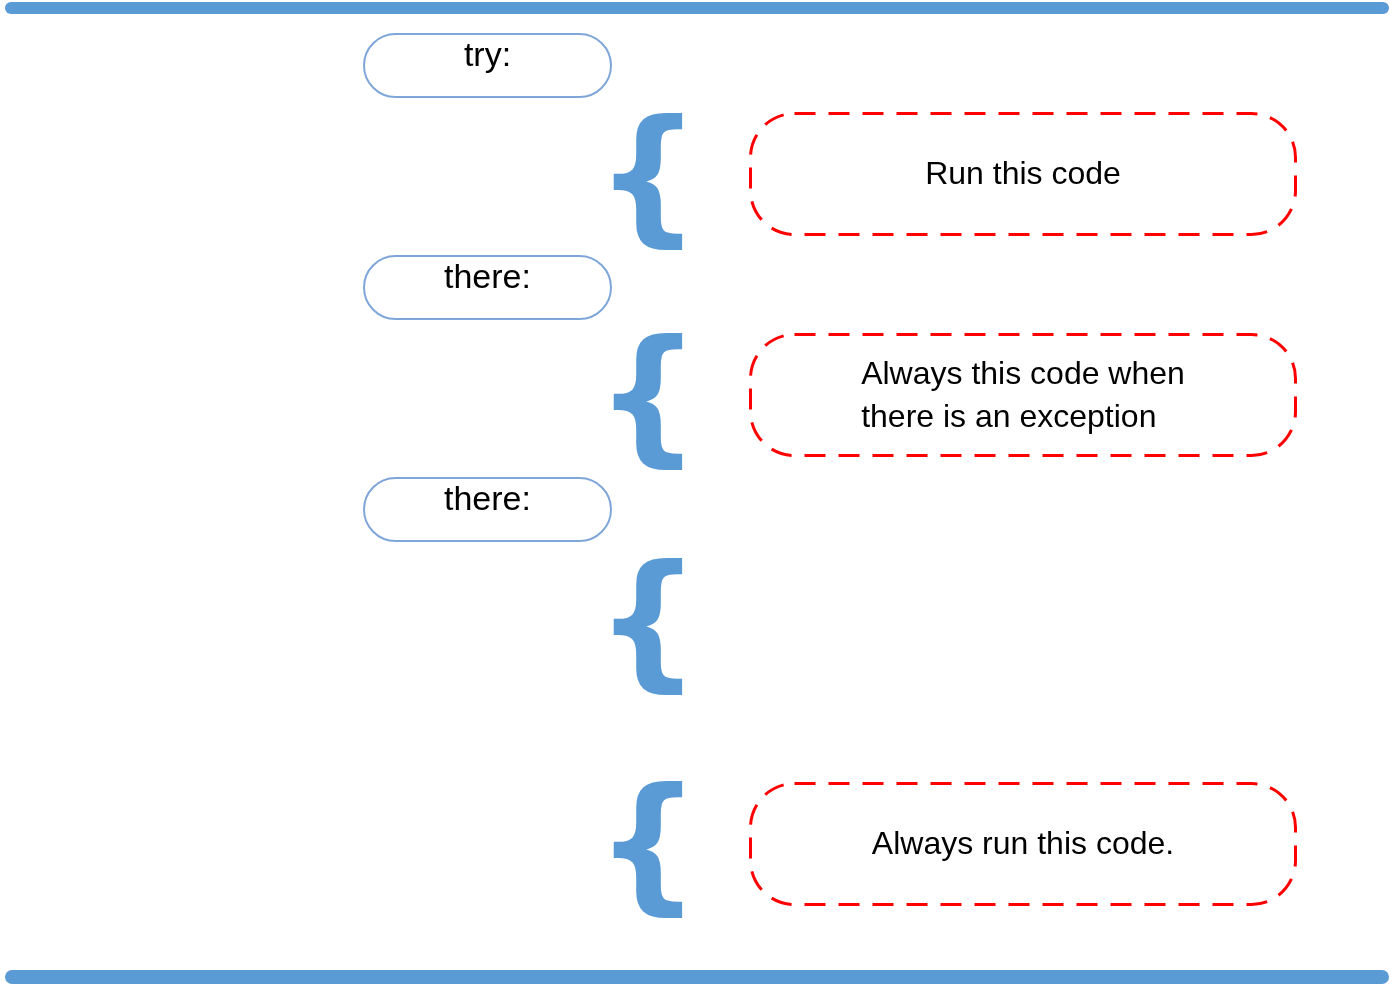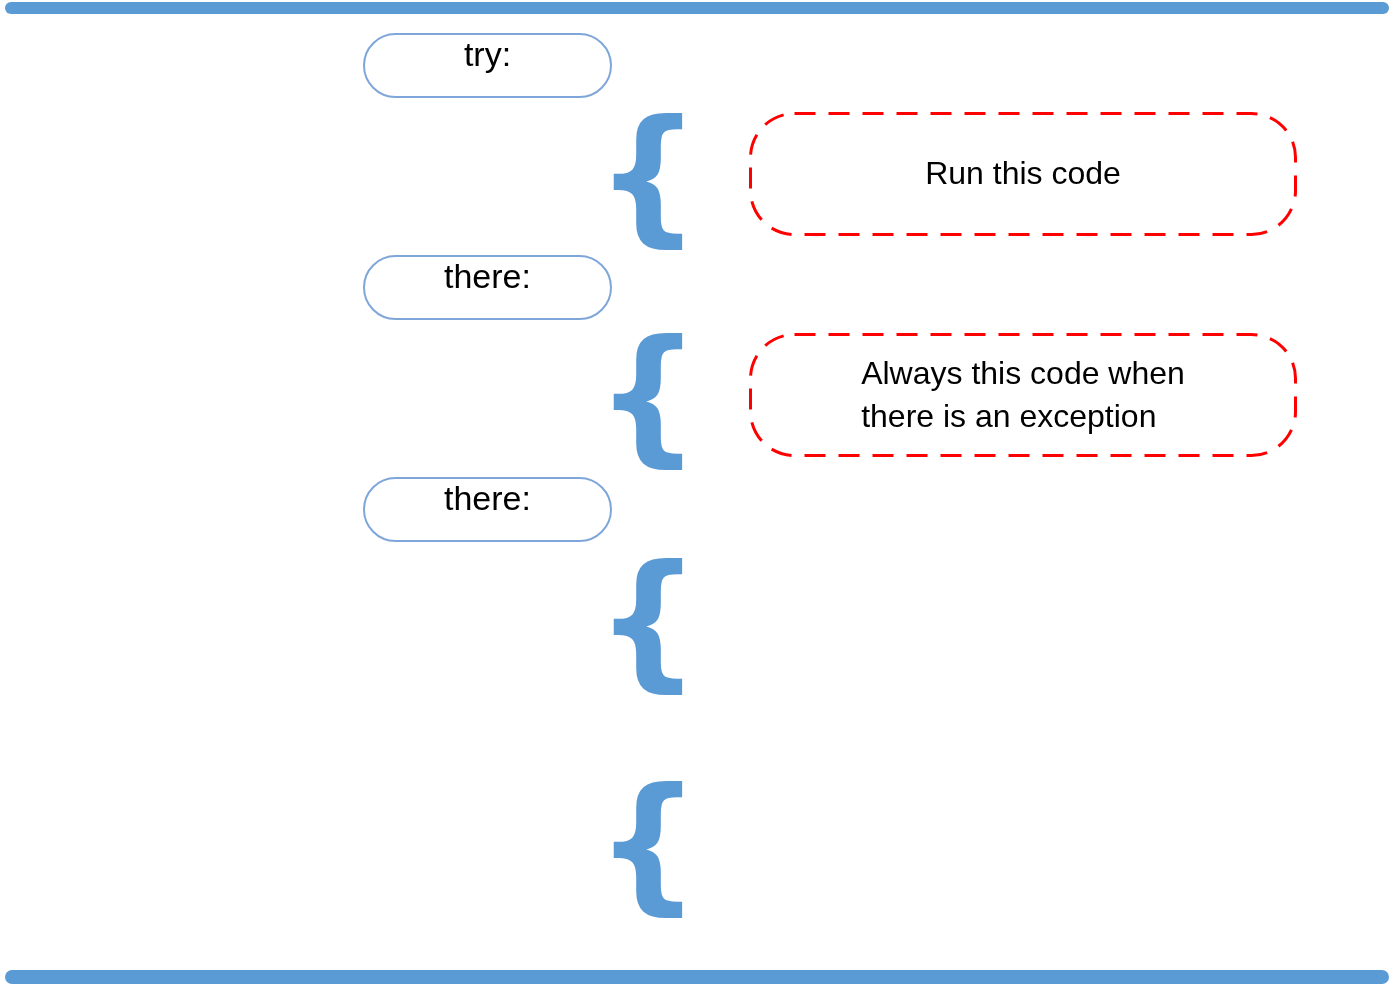--- a/index.html
+++ b/index.html
@@ -100,16 +100,22 @@
   <div class="pill p3">
     <span>there:</span>
   </div>
   <div class="brace b3">
     <span>{</span>
   </div>
 
   <div class="brace b4">
     <span>{</span>
   </div>
+  <div class="rbox r4">
+    <svg viewBox="0 0 548 124" preserveAspectRatio="none">
+      <rect x="1.5" y="1.5" width="545" height="121" rx="44" ry="44"></rect>
+    </svg>
+    <div class="rbox-text">Always run this code.</div>
+  </div>
 
   <div class="bar bottom"></div>
 
 </div>
 
 </body></html>

